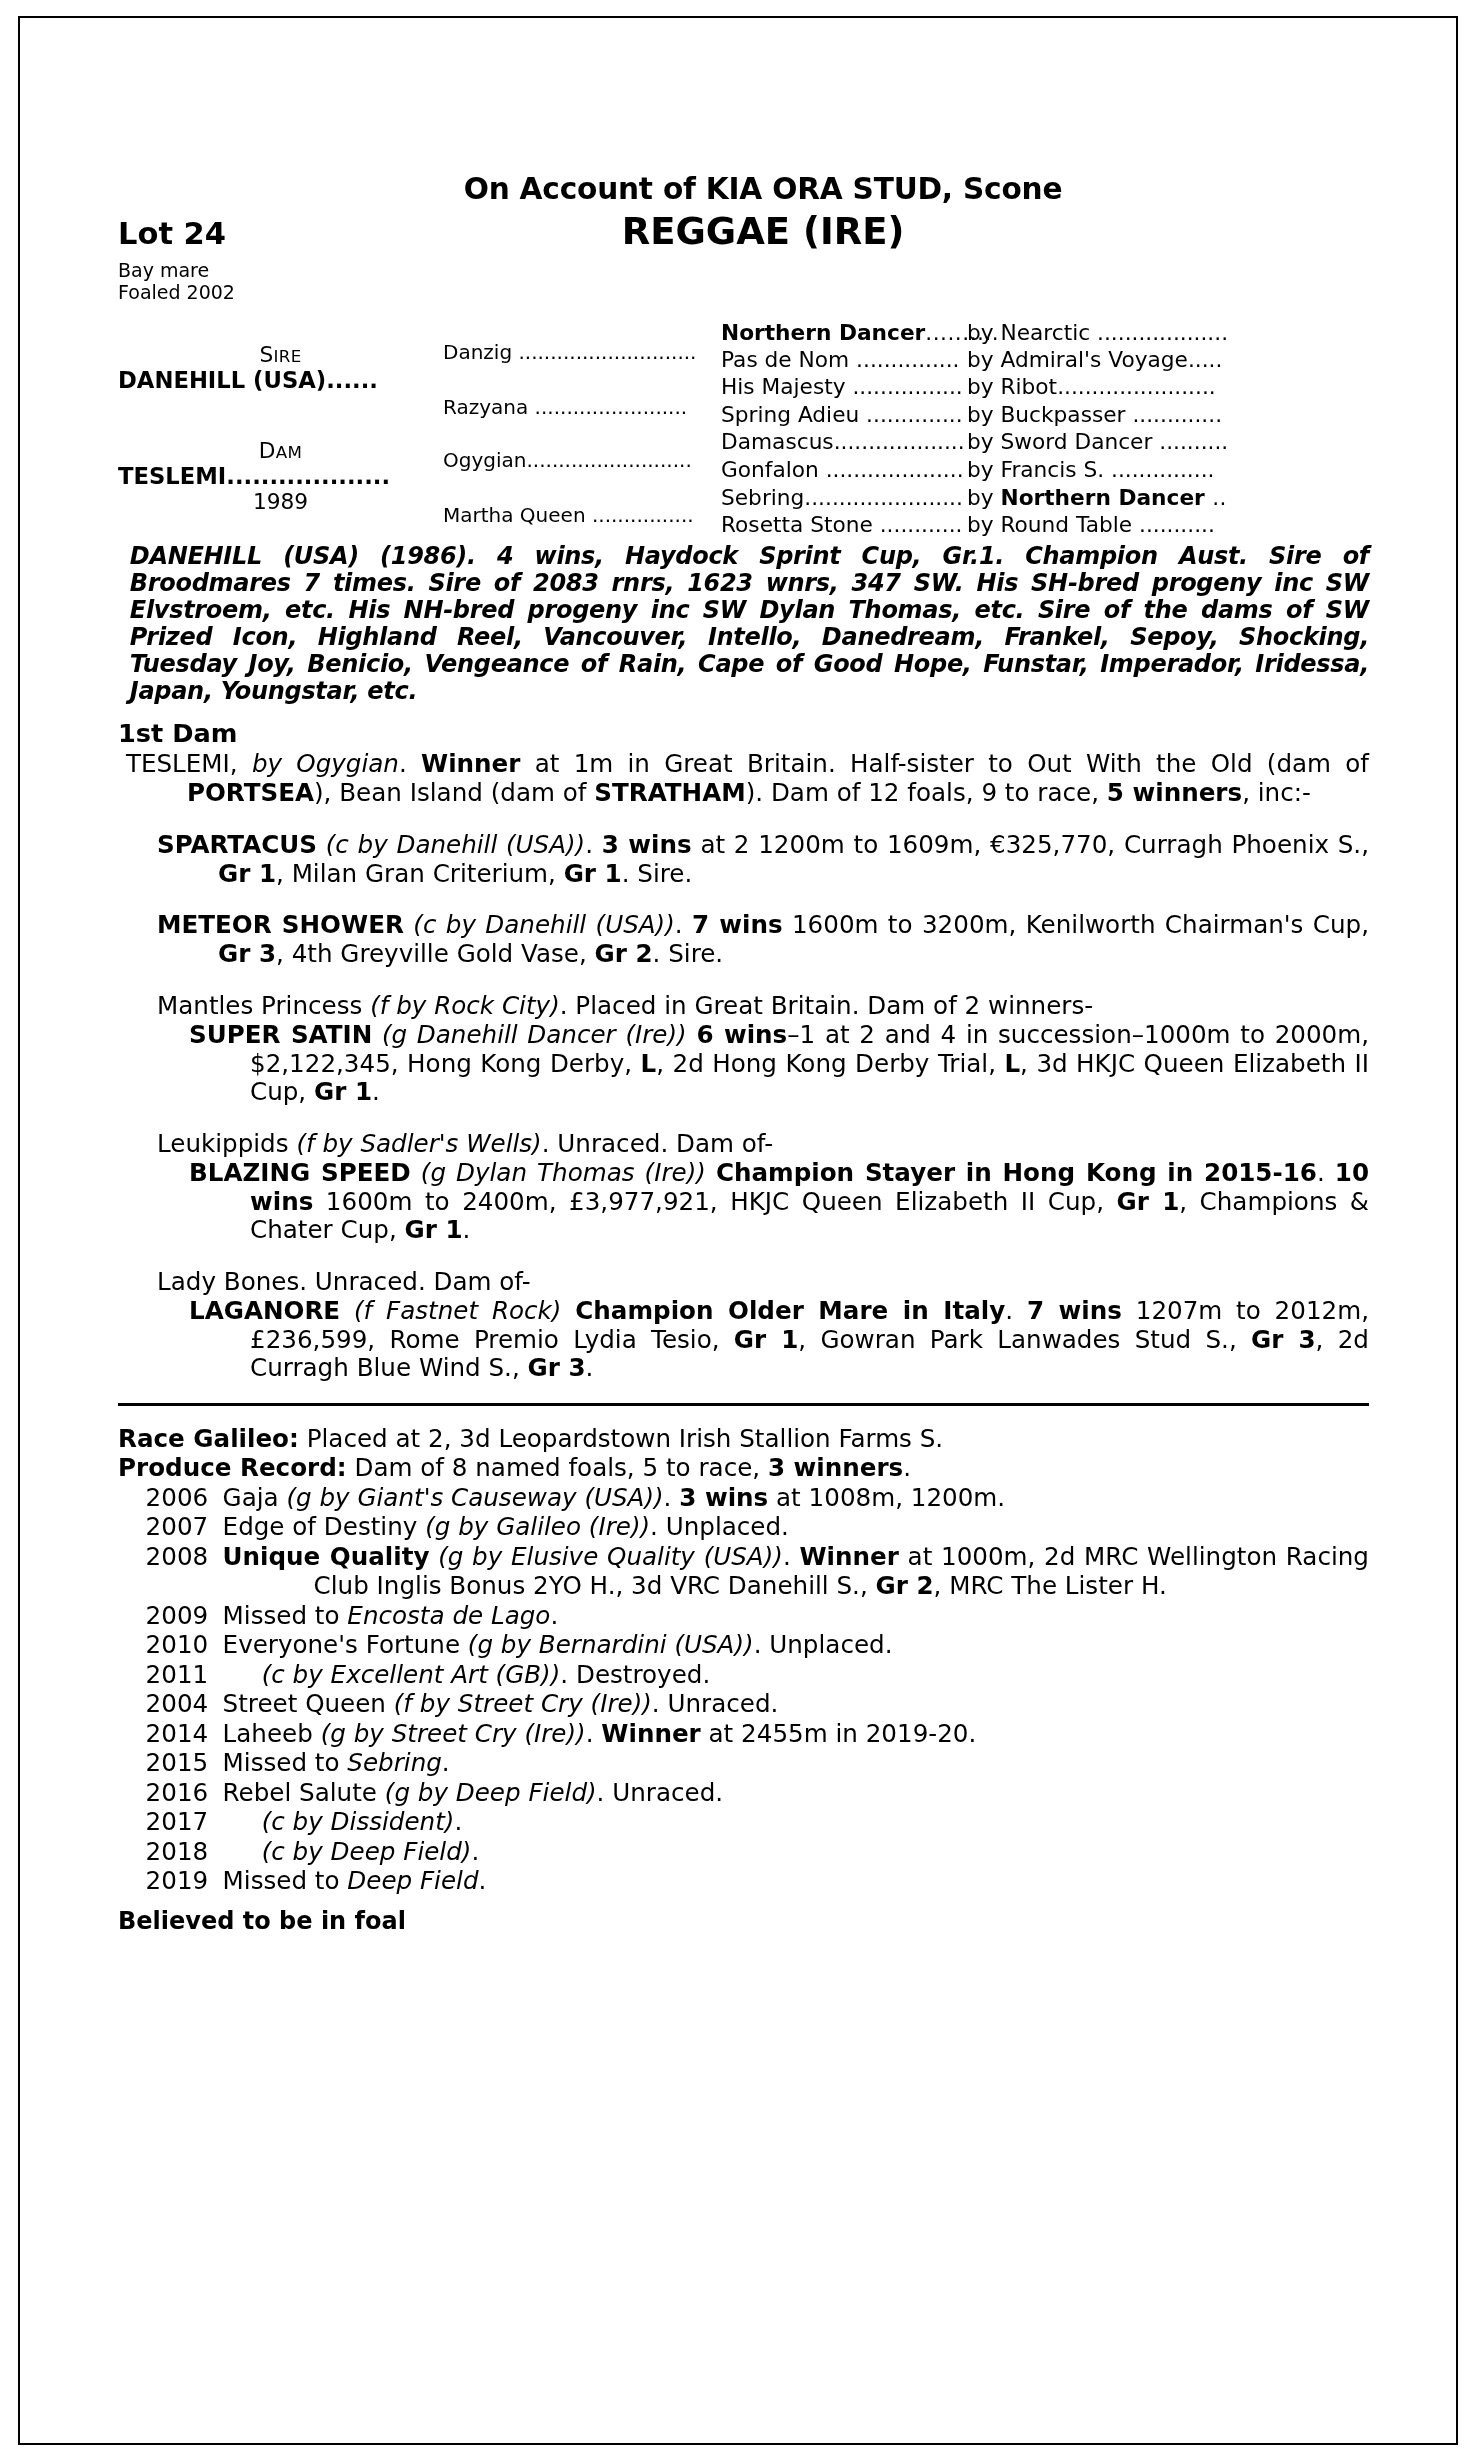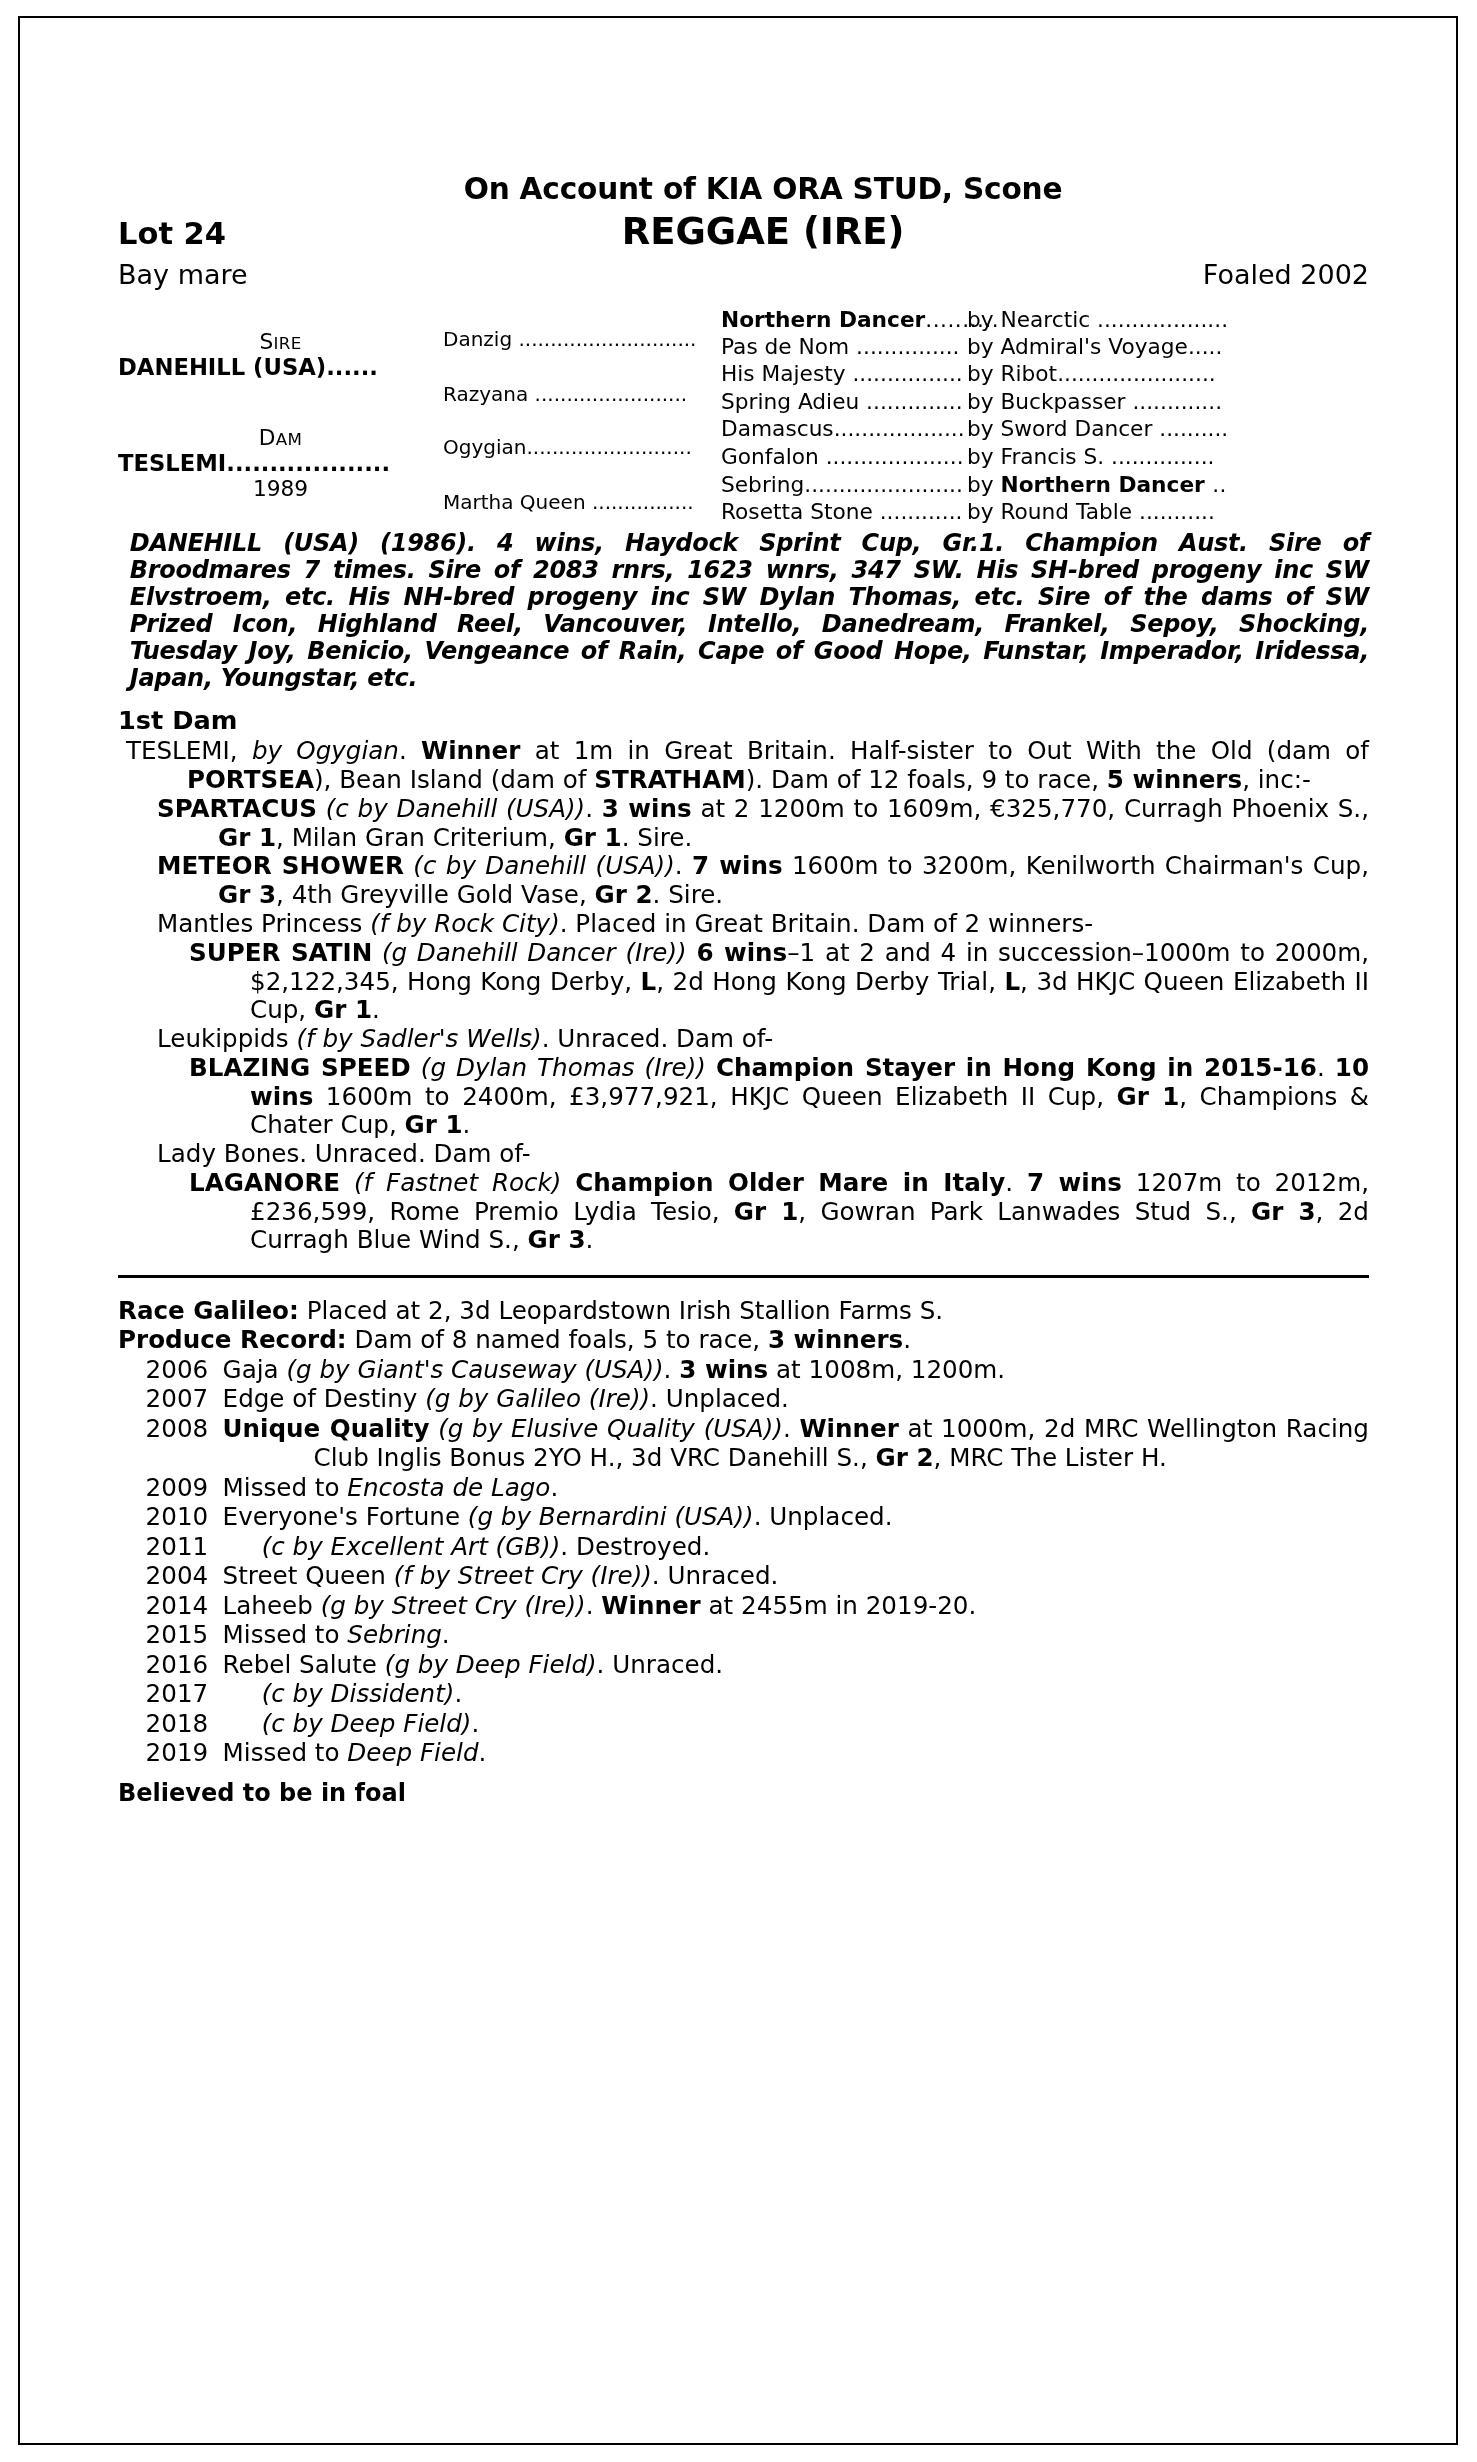--- a/index.html
+++ b/index.html
@@ -54,21 +54,22 @@
     text-align: center;
     font-weight: bold;
     font-size: 37px;
     margin-left: -69px;
   }
   .hdr-row2 {
     display: flex;
     justify-content: space-between;
     align-items: baseline;
     margin-top: 5.9px;
-    font-size: 27px;
+    font-size: 19px;
+    flex-direction: column;
   }
 
   
   .ped {
     margin-top: 17.7px;
     position: relative;
     height: 217px;
     font-size: 21.7px;
   }
   .ped-col1 {
@@ -151,21 +152,21 @@
   }
   .entry {
     font-size: 24.6px;
     line-height: 1.17;
     text-align: justify;
     text-indent: -61px;
     padding-left: 61px;
     margin: 0 0 0 0;
   }
   .entry.lvl0 { margin-left: 7.9px; }
-  .entry.lvl1 { margin-left: 39px; }
+  .entry.lvl1 { margin-left: 39px; margin-top: 23px; }
   .entry.lvl2 { margin-left: 71px; }
   .entry b { font-weight: bold; }
   .entry i { font-style: italic; }
 
   
   hr.rule {
     border: none;
     border-top: 3px solid #000;
     margin: 19.7px 0 17.7px 0;
   }

